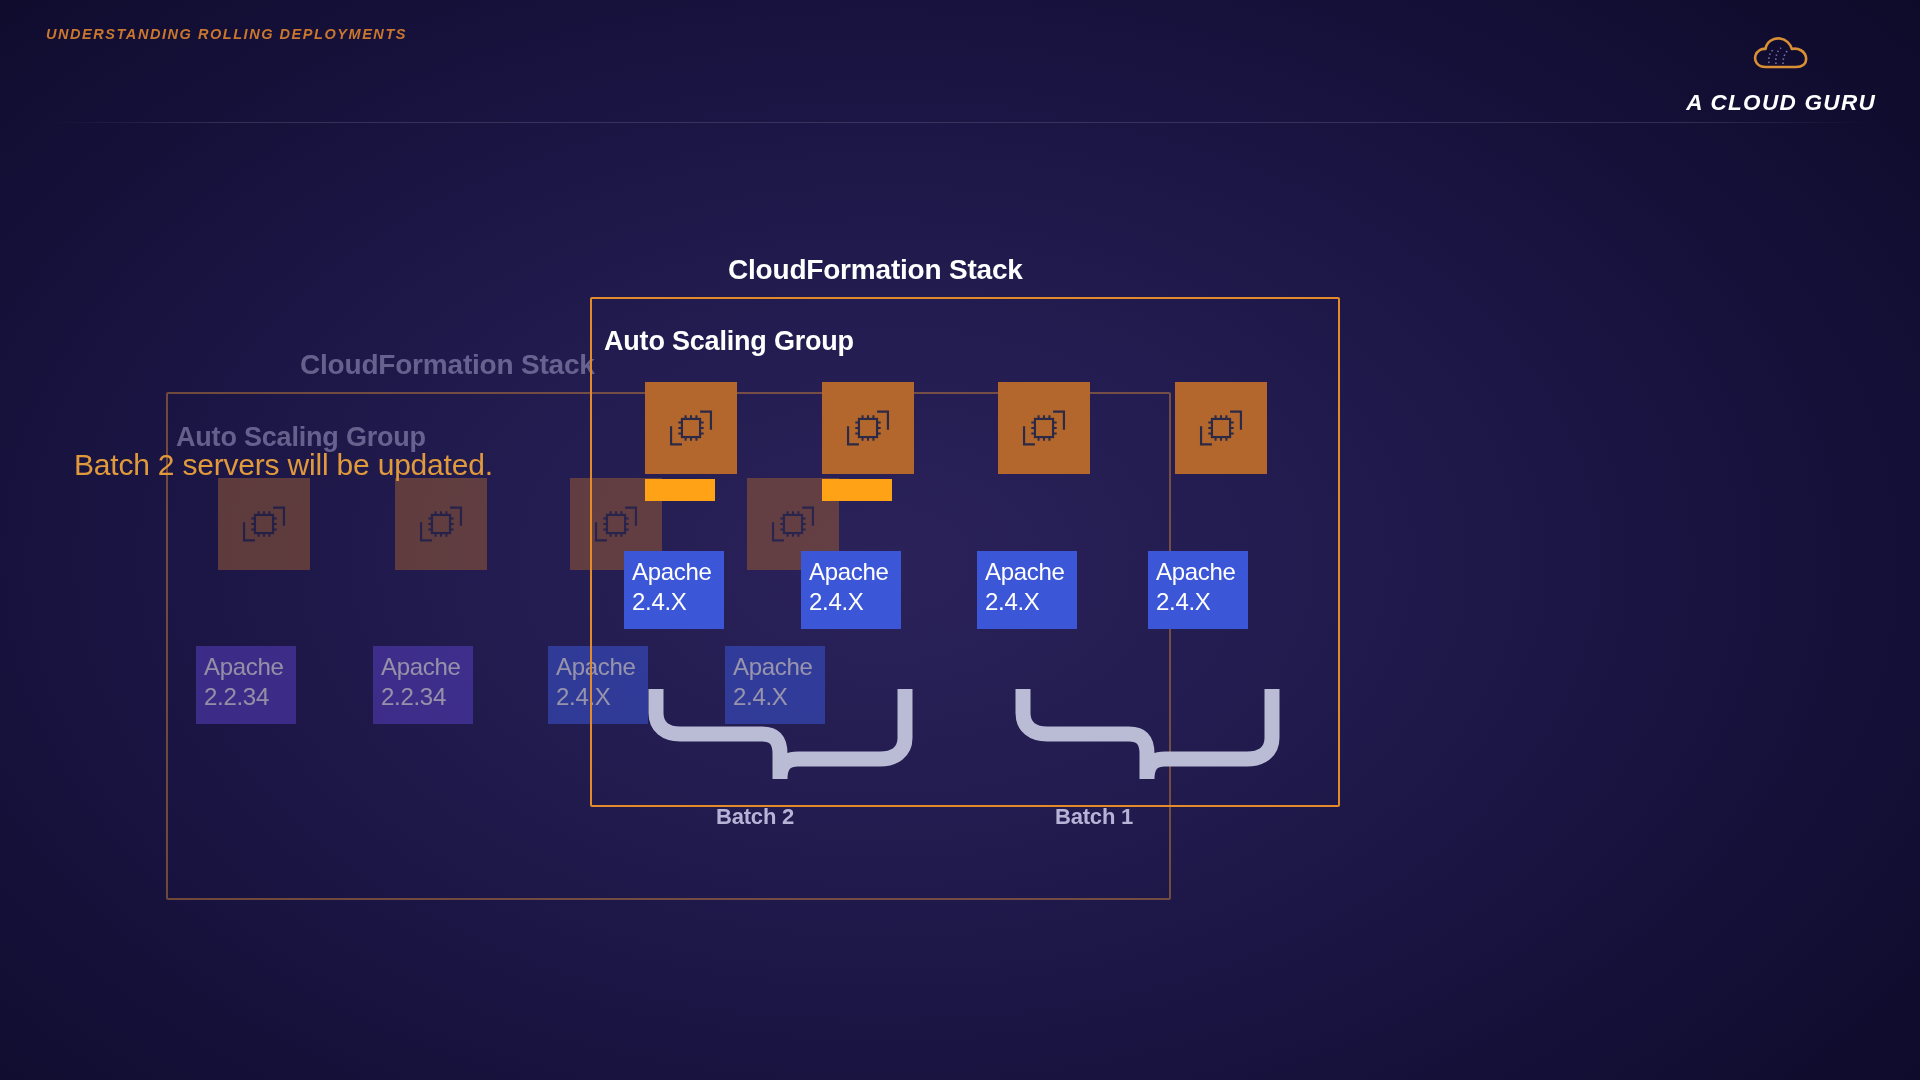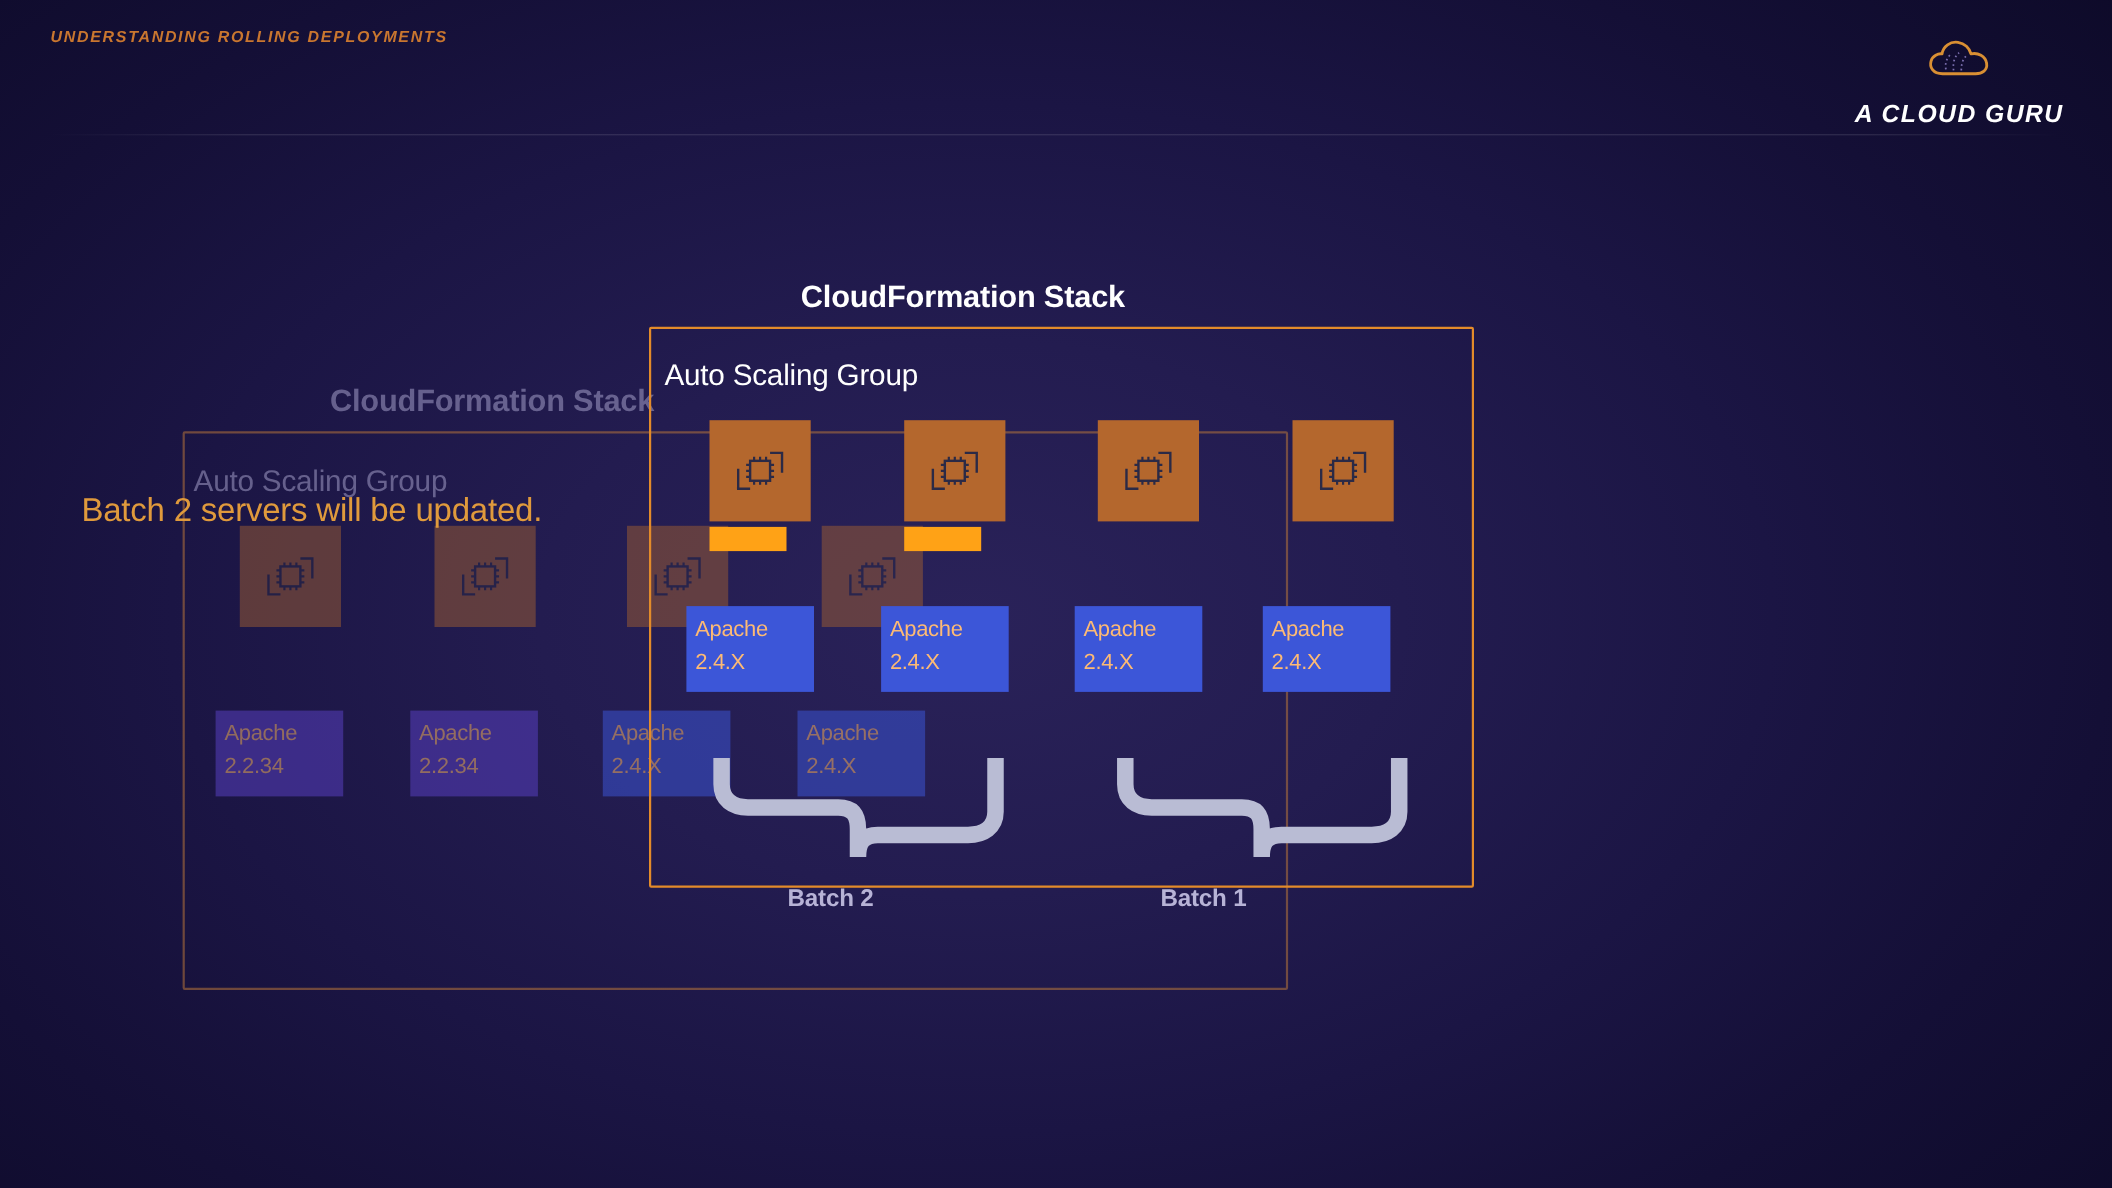--- a/index.html
+++ b/index.html
@@ -52,45 +52,45 @@
   }
   .cfn-label.bright { color:#fff; }
 
   .asg-box {
     position:absolute;
     border:2px solid #c07a3a;
     border-radius:2px;
   }
   .asg-box.hot { border-color:#e38b2a; }
   .asg-title {
-    position:absolute; font-size:27px; font-weight:normal; color:#a9a4cd;
+    position:absolute; font-size:27px; font-weight:bold; color:#a9a4cd;
     white-space:nowrap; letter-spacing:-0.2px;
   }
   .asg-title.bright { color:#fff; }
 
   
   .instance {
     position:absolute; width:92px; height:92px;
     background:#b4672d;
     display:flex; align-items:center; justify-content:center;
   }
   .instance.dim { background:#9a5c33; }
   .instance svg { width:58px; height:58px; display:block; }
 
   
   .hot-band {
     position:absolute; height:22px; background:#ffa216;
   }
 
   
   .apache {
-    position:absolute; width:116px; height:78px;
+    position:absolute; width:100px; height:78px;
     padding:6px 8px 0 8px;
-    font-size:20px; line-height:30px; font-weight:normal;
-    color:#fdba74;
+    font-size:24px; line-height:30px; font-weight:normal;
+    color:#ffffff;
     letter-spacing:-0.3px;
   }
   .apache.old { background:#5a41c4; }
   .apache.new { background:#3c56d8; }
   .apache span { display:block; }
 
   
   .brace { position:absolute; }
   .brace svg { display:block; }
   .batch-label {

